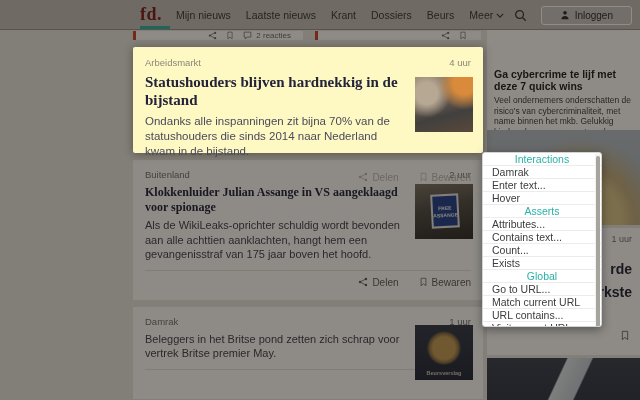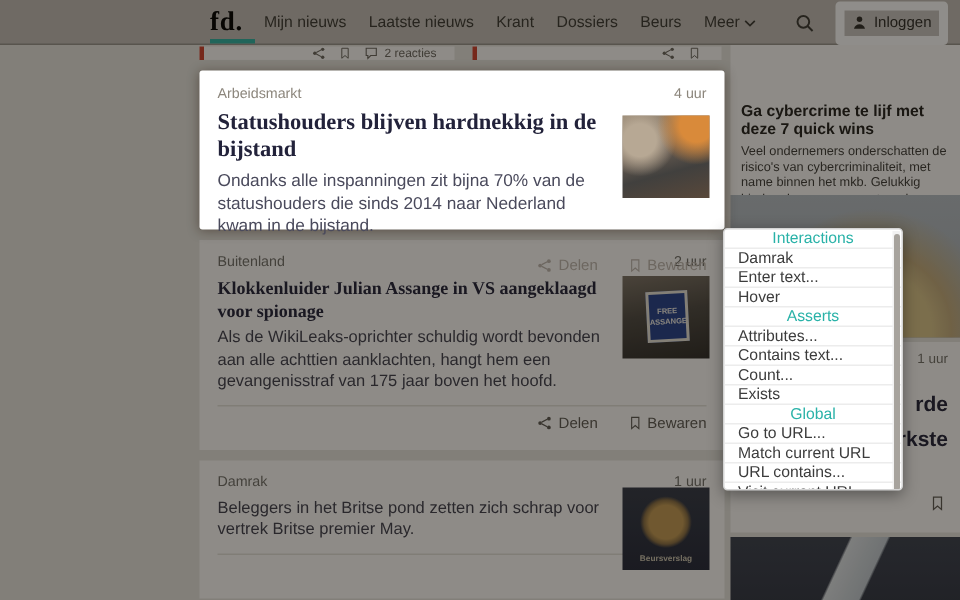--- a/index.html
+++ b/index.html
@@ -6,27 +6,27 @@
   html,body { width:640px; height:400px; }
   body { position:relative; overflow:hidden; background:#e7e4df; }
 
   
   .dim-overlay { position:absolute; inset:0; background:rgba(16,12,6,0.47); z-index:50; }
 
   
   .nav { position:absolute; top:0; left:0; width:640px; height:30px; background:#c2beb8;
          border-bottom:1px solid #97938c; display:flex; align-items:center; z-index:1; }
   .nav-logo { position:absolute; left:140px; top:4px; font-family:"Liberation Serif","DejaVu Serif",serif;
-              font-weight:bold; font-size:18px; color:#000000; letter-spacing:.5px; }
+              font-weight:bold; font-size:18px; color:#7f1d1d; letter-spacing:.5px; }
   .nav-items { position:absolute; left:176px; top:0; height:30px; display:flex; align-items:center; gap:15px; }
   .nav-item { font-size:10.5px; color:#3b3933; white-space:nowrap; display:flex; align-items:center; gap:3px; }
   .nav-right { position:absolute; right:8px; top:0; height:30px; display:flex; align-items:center; gap:14px; }
   .search-ic { color:#3b3933; display:flex; }
-  .login-btn { display:flex; align-items:center; gap:5px; border:6px solid #ffffff; border-radius:3px;
-               padding:3px 5px; font-size:10px; color:#2e2c28; background:rgba(255,255,255,0.12);text-align:center; }
+  .login-btn { display:flex; align-items:center; gap:5px; border:1px solid #ffffff; border-radius:3px;
+               padding:3px 18px; font-size:10px; color:#2e2c28; background:rgba(255,255,255,0.12);text-align:center; }
   .teal-bar { position:absolute; left:140px; top:26px; width:30px; height:3px; background:#2fb3a4; z-index:2; }
 
   
   .main-col { position:absolute; left:133px; top:30px; width:350px; }
   .partial-row { display:flex; gap:12px; height:11px; margin-bottom:6px;align-items:center; }
   .partial-card { background:#fdfcfa; border-left:3px solid #d0402f; display:flex; align-items:center;
                   justify-content:flex-end; gap:9px; color:#6a665f; font-size:8px; }
   .partial-card.a { width:170px; padding-right:12px; }
   .partial-card.b { width:166px; padding-right:14px; }
   .ic { display:inline-flex; align-items:center; }
@@ -36,21 +36,21 @@
   .card h2 { font-family:"Liberation Serif","DejaVu Serif",serif; font-weight:bold; color:#22223a;
              font-size:12px; line-height:1.22; width:268px; margin-bottom:4px; }
   .summary { font-size:11px; line-height:1.32; color:#41414f; width:262px; }
   .thumb { position:absolute; right:10px; width:58px; height:55px; }
   .foot-row { display:flex; justify-content:flex-end; gap:20px; font-size:10px; color:#5d5953;
               align-items:center; height:24px; margin-top:4px; }
   .foot-btn { display:flex; align-items:center; gap:4px; }
   .divided { border-top:1px solid #e3e0da; margin-top:8px; }
 
   
-  .card.highlight { background:#ffffff; z-index:60; box-shadow:0 1px 8px rgba(40,25,10,0.45);
+  .card.highlight { background:#fef9c3; z-index:60; box-shadow:0 1px 8px rgba(40,25,10,0.45);
                     border-radius:2px; height:106px; padding-top:10px; }
   .card.highlight .cat-row { color:#8c867c; }
   .card.highlight h2 { font-size:15px; }
   .card.highlight .summary { color:#4a4a5c; font-size:11.5px; }
   .card.highlight .foot-row { color:#6d6760; height:20px; margin-top:8px; }
 
   .thumb-office { top:30px; background:
       radial-gradient(circle at 85% 12%, #d98a3a 0 16%, transparent 38%),
       radial-gradient(circle at 20% 30%, #b7a894 0 18%, transparent 40%),
       linear-gradient(165deg,#93836f 0%, #6e6054 38%, #41403e 66%, #59483a 100%); }

